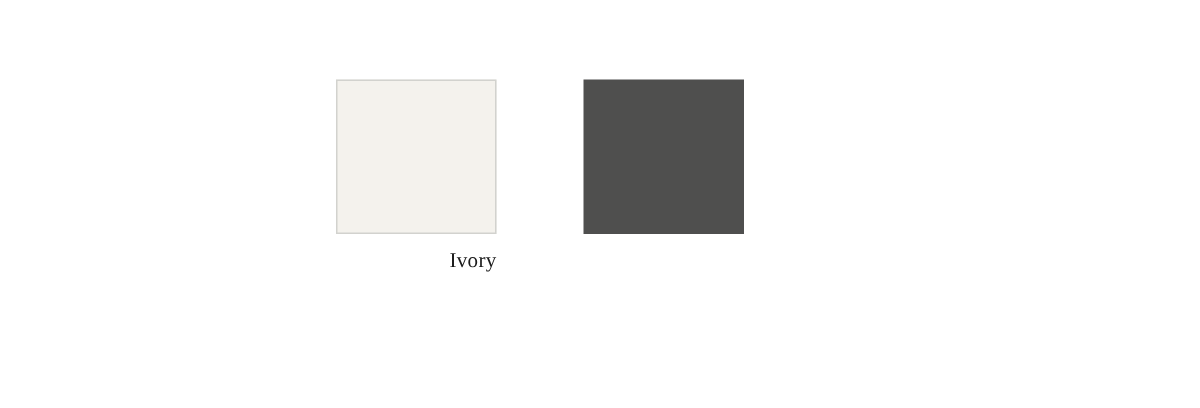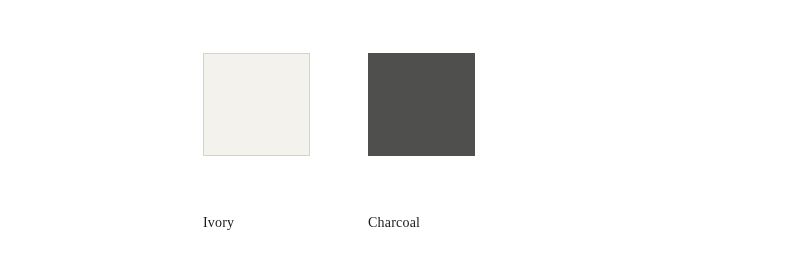--- a/index.html
+++ b/index.html
@@ -30,23 +30,22 @@
     top: 53px;
     display: flex;
     flex-direction: row;
     align-items: flex-start;
     gap: 37px;
   }
 
   .swatch-item {
     display: flex;
     flex-direction: column;
-    align-items: flex-start;
+    align-items: flex-end;
     width: 128px;
-    gap: 48px;
   }
 
   .swatch-chip {
     width: 107px;
     height: 103px;
     box-sizing: border-box;
     background: #ffffff;
   }
 
   .swatch-chip.bordered {
@@ -70,17 +69,16 @@
   <div class="swatch-row">
 
     <div class="swatch-item">
       <div class="swatch-chip bordered" style="background: rgb(244, 242, 237); border-color: rgb(210, 210, 206);"></div>
       <div class="swatch-label">Ivory</div>
     </div>
 
 
     <div class="swatch-item">
       <div class="swatch-chip" style="background: rgb(79, 79, 78);"></div>
-      <div class="swatch-label">Charcoal</div>
     </div>
 
   </div>
 </div>
 
 </body></html>

